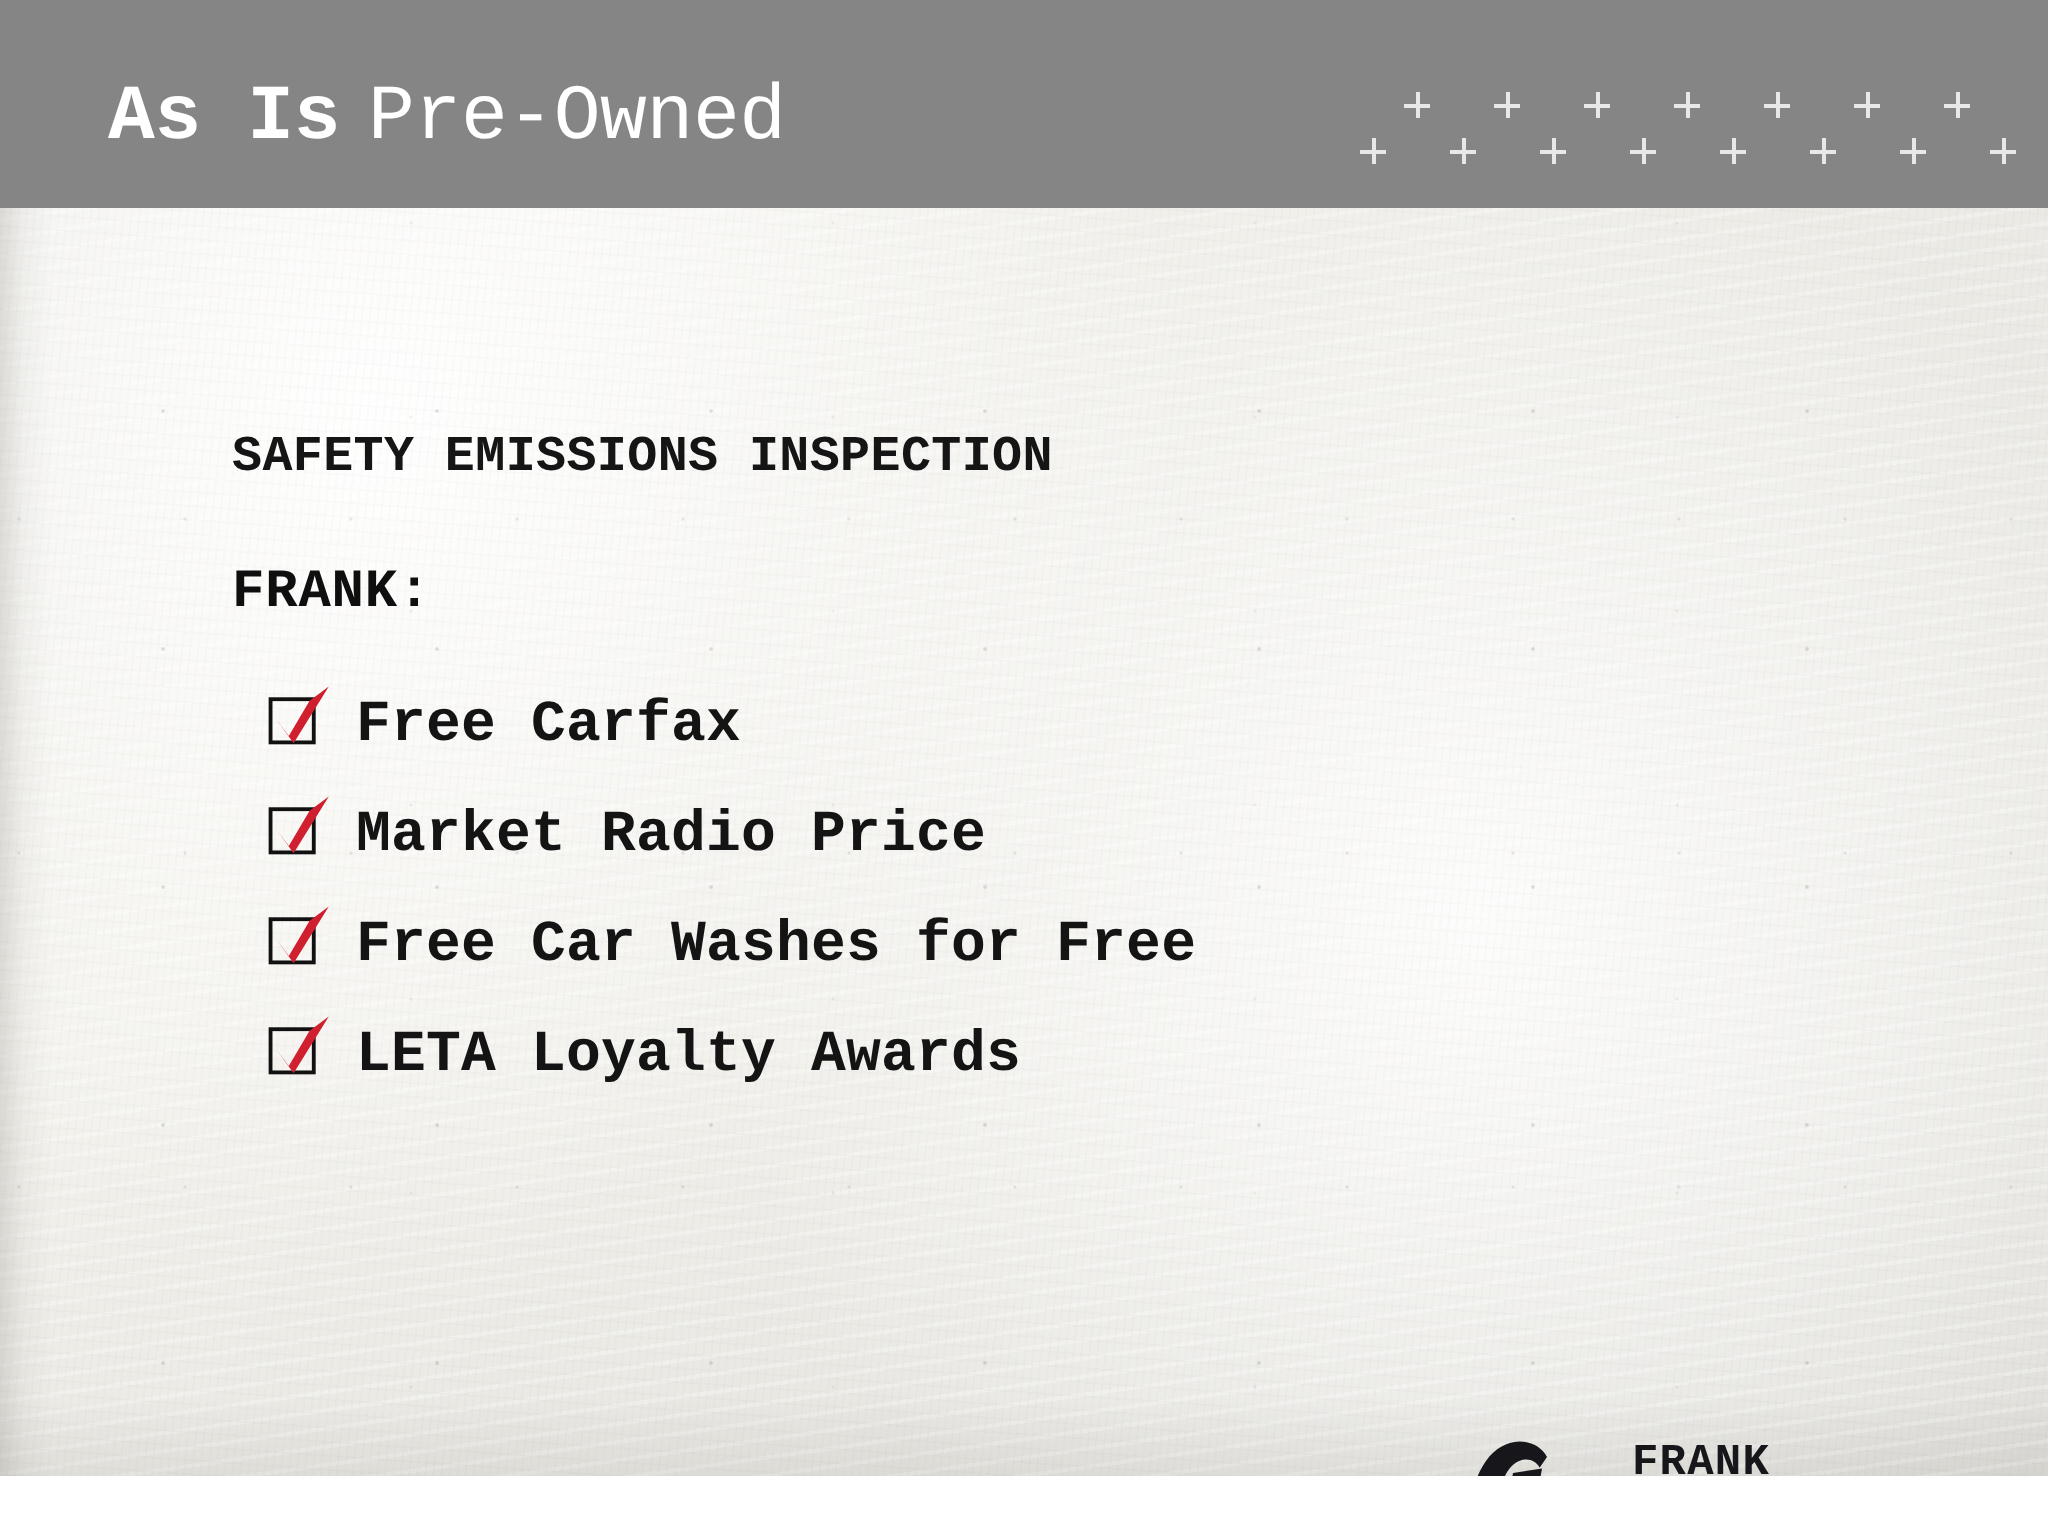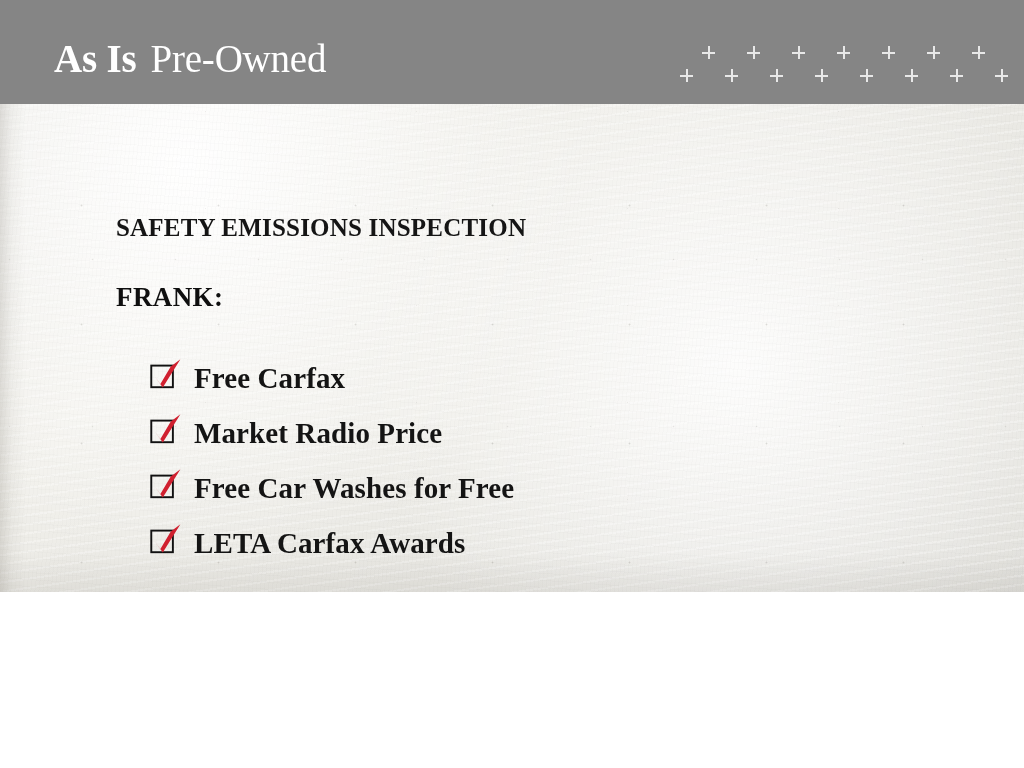--- a/index.html
+++ b/index.html
@@ -4,24 +4,24 @@
 <title>As Is Pre-Owned</title>
 <style>
   html, body {
     margin: 0;
     padding: 0;
     background: #ffffff;
   }
   .slide {
     position: relative;
     width: 1024px;
-    height: 592px;
+    height: 738px;
     overflow: hidden;
     background-color: #ec4899;
-    font-family: Liberation Serif, serif;
+    font-family: Liberation Mono, monospace;
     -webkit-font-smoothing: antialiased;
   }
 
   
   .paper-base {
     position: absolute;
     inset: 0;
     background-color: #f3f2ed;
     background-image:
       radial-gradient(circle at 18% 28%, rgba(255,255,255,0.95) 0%, rgba(255,255,255,0) 42%),
@@ -148,21 +148,21 @@
     font-weight: 800;
     color: #0f0f0f;
     letter-spacing: 0.4px;
     white-space: nowrap;
   }
 
   .check-list {
     position: absolute;
     left: 134px;
     top: 230px;
-    margin: 16px;
+    margin: 0;
     padding: 0;
     list-style: none;
   }
   .check-item {
     position: relative;
     height: 55px;
     padding-left: 44px;
     display: flex;
     align-items: center;
   }
@@ -276,21 +276,21 @@
             <rect x="1.6" y="9.5" width="27" height="27" fill="none" stroke="#111111" stroke-width="2.4"></rect>
             <path d="M5.5 22.5 L13 32.5 L26 10.5 L38 1.5 L16 37 Z" fill="#d0202f"></path>
           </svg>
           <span class="check-label">Free Car Washes for Free</span>
         </li>
         <li class="check-item">
           <svg class="check-box" viewBox="0 0 40 40">
             <rect x="1.6" y="9.5" width="27" height="27" fill="none" stroke="#111111" stroke-width="2.4"></rect>
             <path d="M5.5 22.5 L13 32.5 L26 10.5 L38 1.5 L16 37 Z" fill="#d0202f"></path>
           </svg>
-          <span class="check-label">LETA Carfax Awards</span>
+          <span class="check-label">LETA Loyalty Awards</span>
         </li>
       </ul>
 
     <div class="logo">
       <svg class="logo-leta" viewBox="0 0 215 112" aria-hidden="true">
         <g fill="#17161a">
 
           <path d="M73.5 18.5c-3.6-6.8-12.3-9.6-20.3-6.4-7.6 3-12.6 10.4-15.6 19.2-2.6 7.6-4.2 16.3-6.2 25.9-1.4 6.8-2.9 13.2-5.3 17.6-1.9 3.5-4.5 5.4-7.3 5.1-2.6-.3-4.1-2.3-4.1-4.9 0-3.2 2-6.1 5.2-7.4l-2.4-6.9C11.9 62.8 7 68.6 7 76.1c0 7.6 5.7 13.2 14 13.2 6.9 0 12.7-3.8 16.6-10.3 3.2-5.3 5-12 6.7-20.2 2-9.5 3.5-18 5.8-25 2.3-6.9 5.3-11.6 9.5-13.3 4.3-1.7 8.4-.2 10.2 3.4l3.7-5.4z"></path>
           <path d="M46 40.5h34.5v8.8H46z"></path>
 

